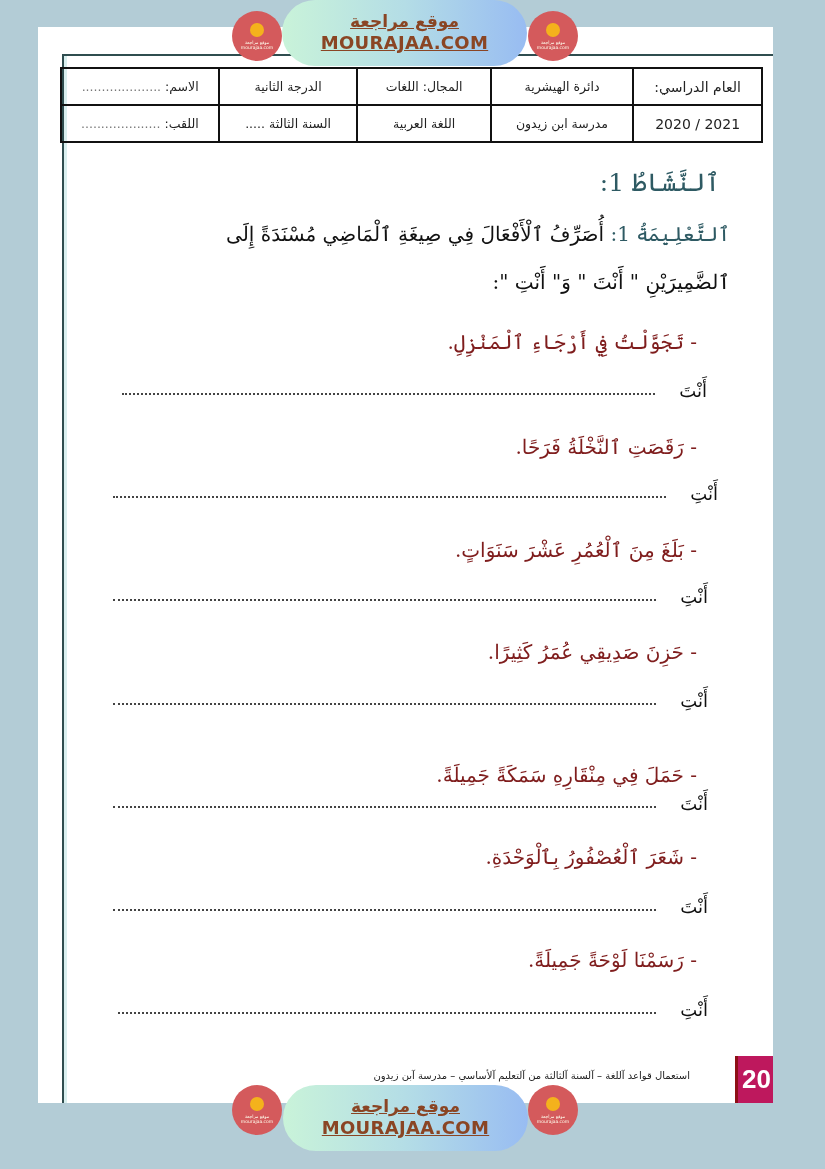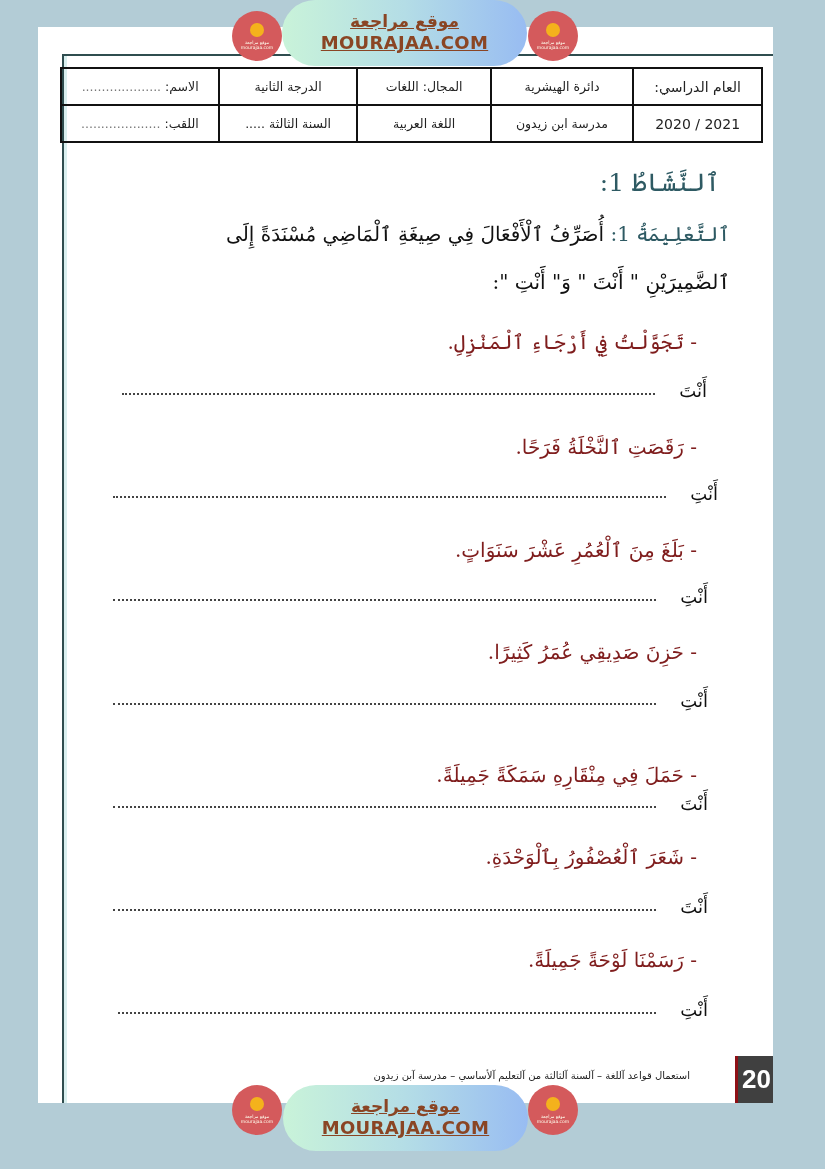--- a/index.html
+++ b/index.html
@@ -58,21 +58,21 @@
   .answer .line {
     flex: 1; border-bottom: 2px dotted #444; height: 0; margin-bottom: 6px;
   }
   .footer-text {
     position: absolute; right: 135px; top: 1070px; direction: rtl;
     font-size: 10px; color: #222; font-family: "DejaVu Sans", sans-serif;
     white-space: nowrap;
   }
   .page-num {
     position: absolute; left: 735px; top: 1056px; width: 38px; height: 47px;
-    background: #404040; color: #fff; font-weight: bold; font-size: 26px;
+    background: #be185d; color: #fff; font-weight: bold; font-size: 26px;
     font-family: "Liberation Sans", sans-serif; display: flex;
     align-items: center; justify-content: flex-end; padding-right: 2px;
     box-sizing: border-box; border-left: 3px solid #8e1016;
   }
   
   .banner {
     position: absolute; width: 245px; height: 66px; border-radius: 33px;
     background: linear-gradient(90deg, #c9f3d9 0%, #b4dde6 50%, #98bcf2 100%);
     display: flex; flex-direction: column; align-items: center; justify-content: center;
   }

